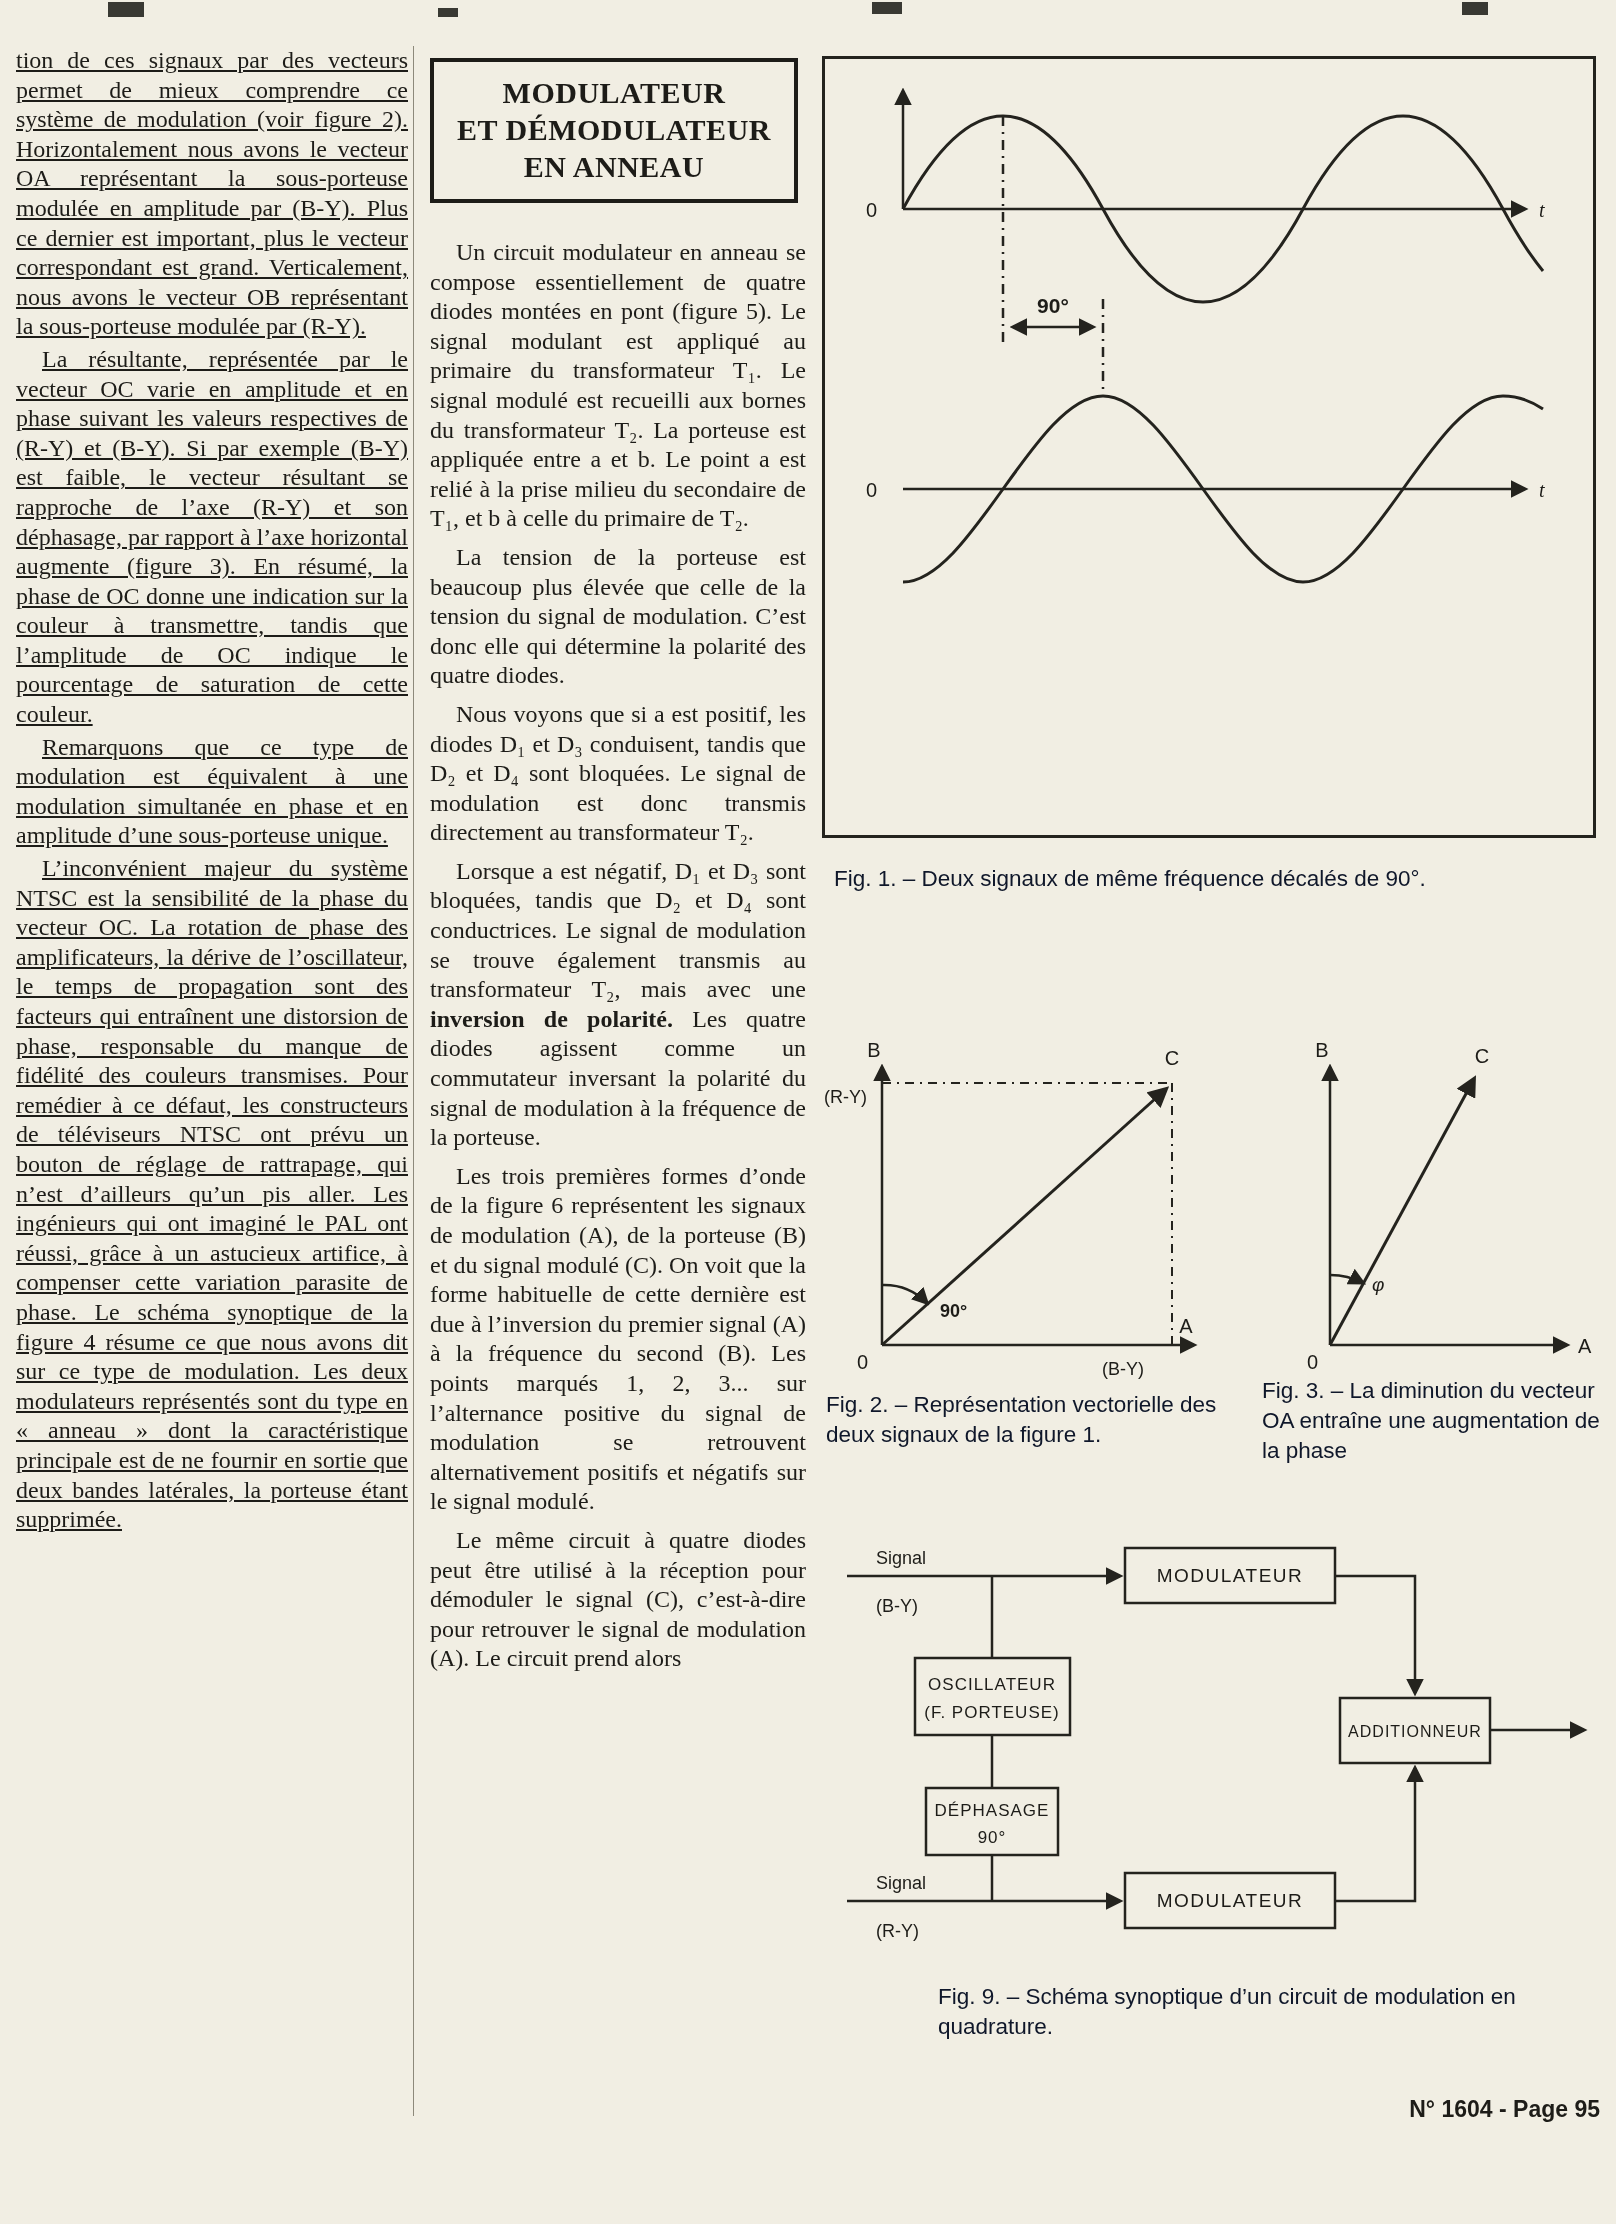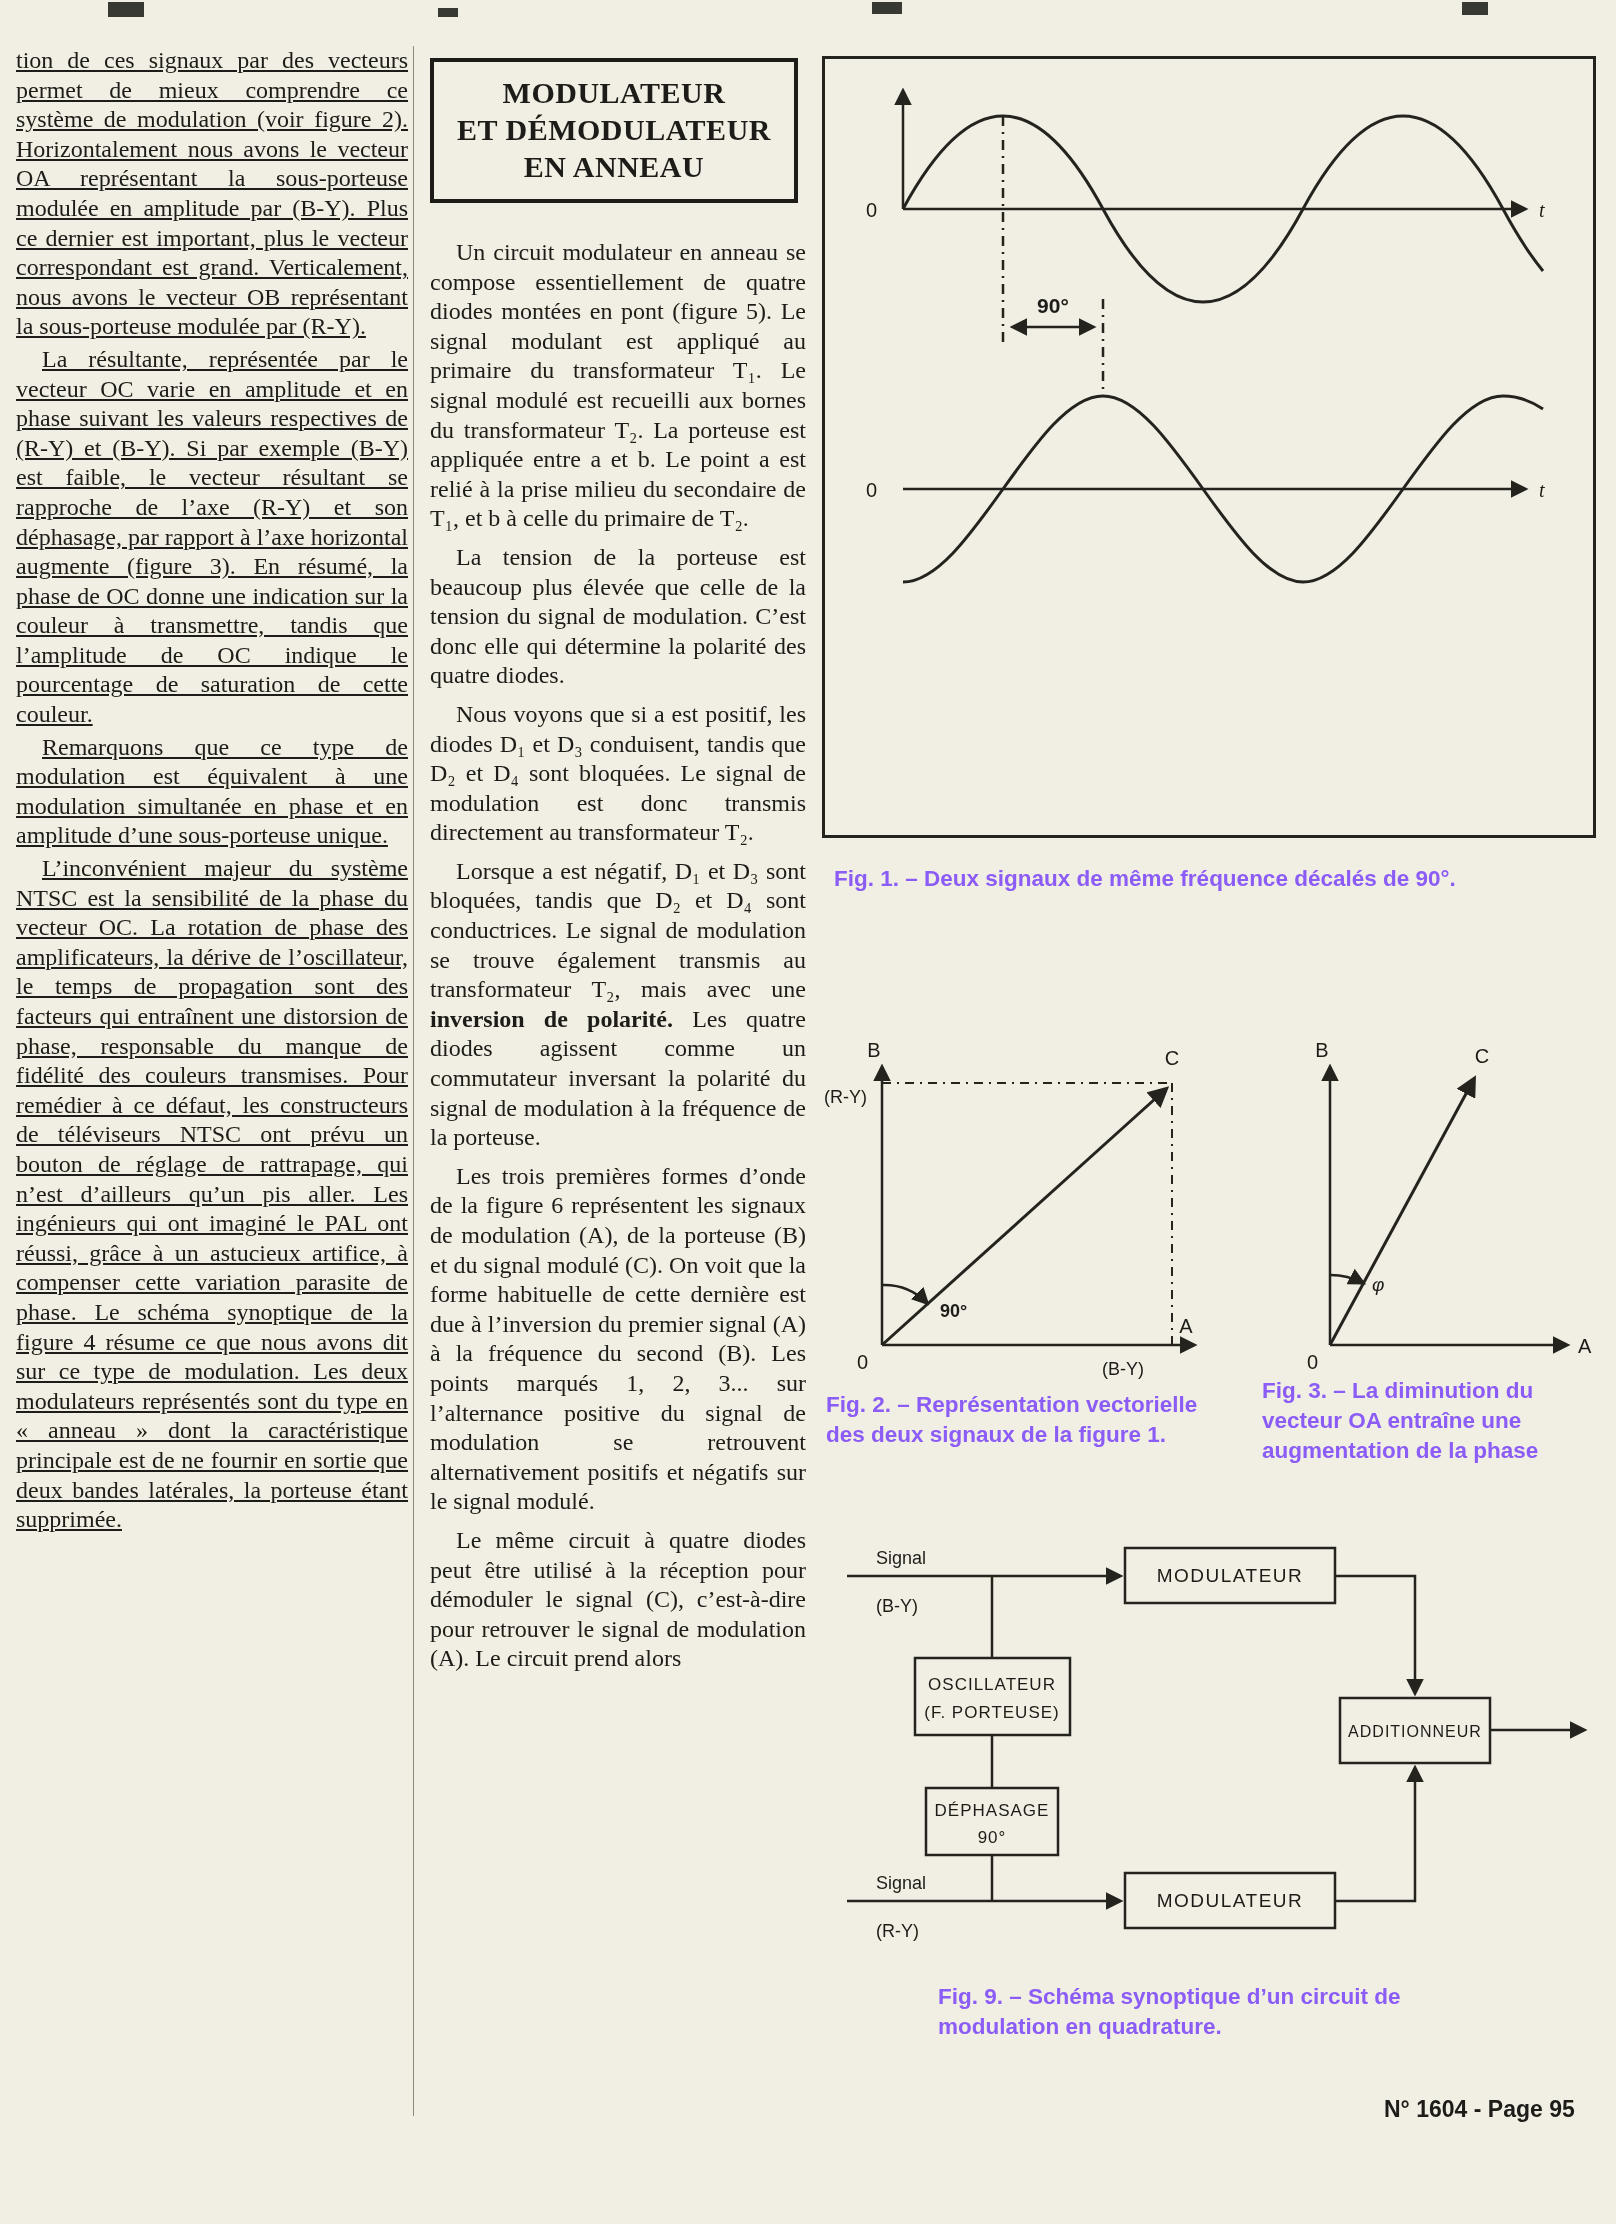--- a/index.html
+++ b/index.html
@@ -10,26 +10,26 @@
   .col p.flush{text-indent:0;}
   #col1{left:16px;top:46px;width:392px;text-decoration:underline;}
   #col2{left:430px;top:238px;width:376px;}
   #col2 p{margin-bottom:9px;}
   .vrule{position:absolute;left:413px;top:46px;width:1px;height:2070px;background:#8d897b;}
   .titlebox{position:absolute;left:430px;top:58px;width:352px;border:4px solid #1d1c18;
             padding:12px 4px 14px 4px;text-align:center;font-weight:bold;font-size:30px;
             line-height:37px;letter-spacing:.5px;}
   .figbox{position:absolute;left:822px;top:56px;width:768px;height:776px;border:3px solid #24231e;}
   .caption{position:absolute;font-family:"Liberation Sans","DejaVu Sans",sans-serif;
-           font-weight:bold;font-size:22.5px;line-height:30px;color:#8b5cf6;}
+           font-weight:normal;font-size:22.5px;line-height:30px;color:#0f172a;}
   #cap1{left:834px;top:864px;width:740px;}
   #cap2{left:826px;top:1390px;width:392px;}
   #cap3{left:1262px;top:1376px;width:348px;}
   #cap4{left:938px;top:1982px;width:590px;}
-  .footer{position:absolute;left:1384px;top:2096px;width:216px;text-align:left;
+  .footer{position:absolute;left:1384px;top:2096px;width:216px;text-align:right;
           font-family:"Liberation Sans","DejaVu Sans",sans-serif;font-weight:bold;font-size:23px;}
   .abs{position:absolute;}
   .mark{position:absolute;background:#191914;opacity:.85;}
   svg{display:block;overflow:visible;}
   svg text{font-family:"Liberation Sans","DejaVu Sans",sans-serif;fill:#1d1c18;font-size:20px;}
   svg text.ital{font-family:"Liberation Serif","DejaVu Serif",serif;font-style:italic;}
   svg text.blk{font-size:19px;letter-spacing:1.5px;}
 </style>
 </head>
 <body>

